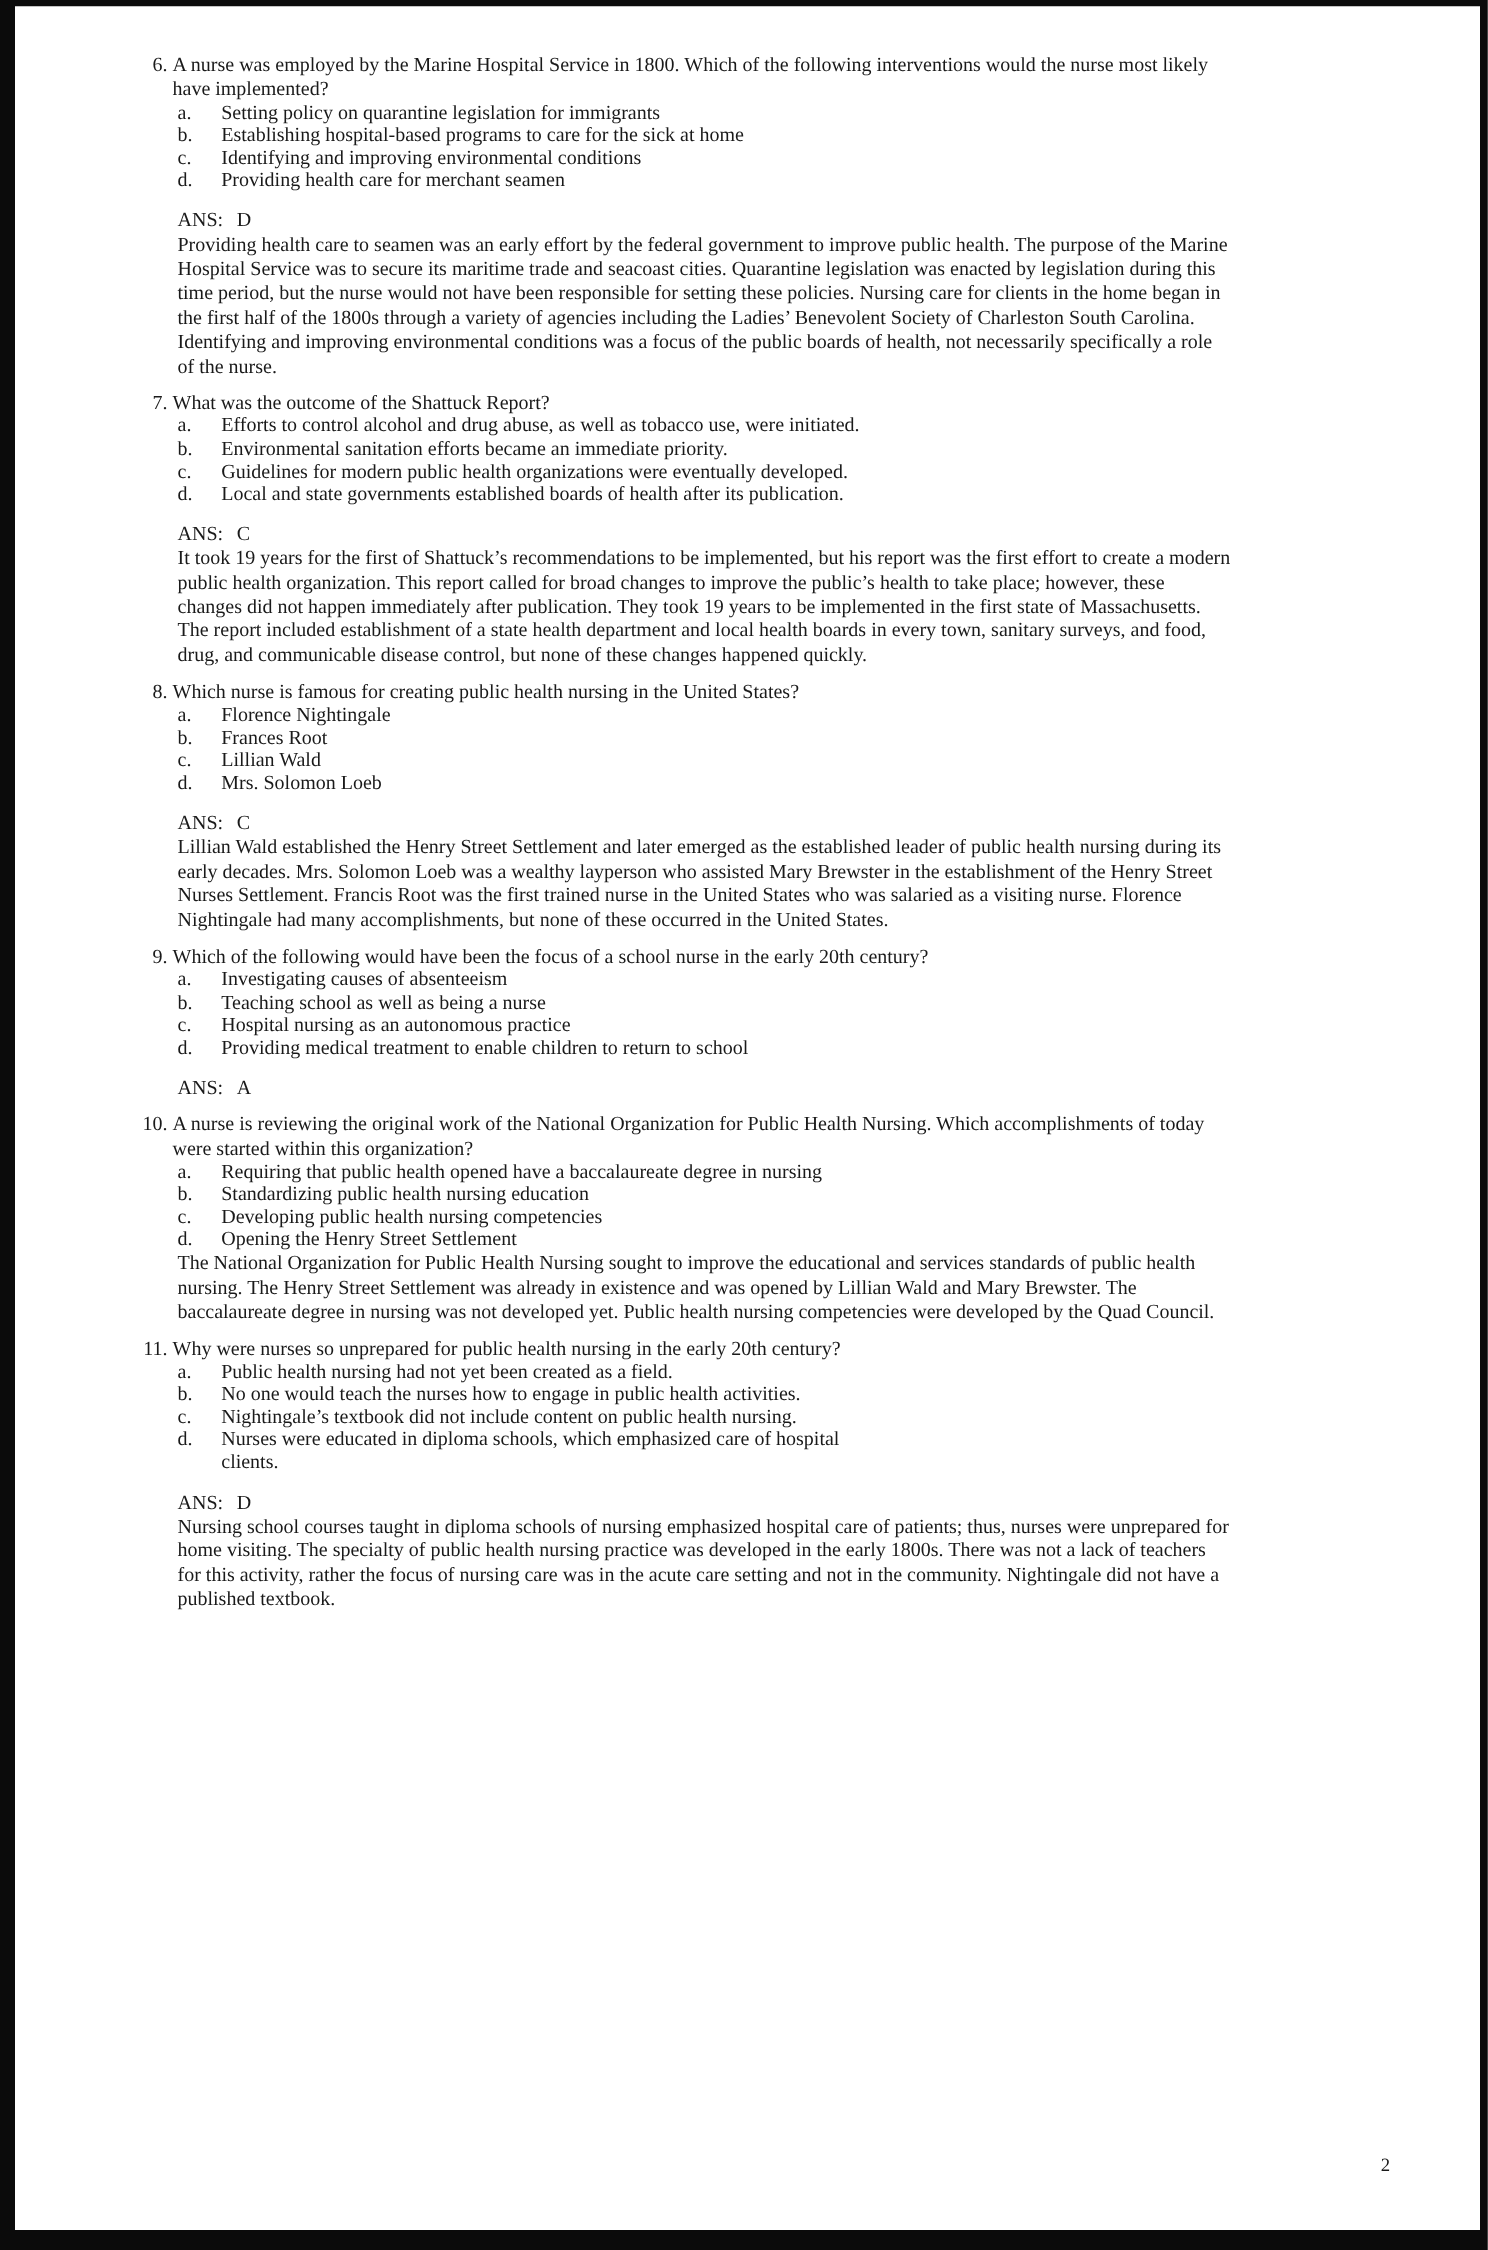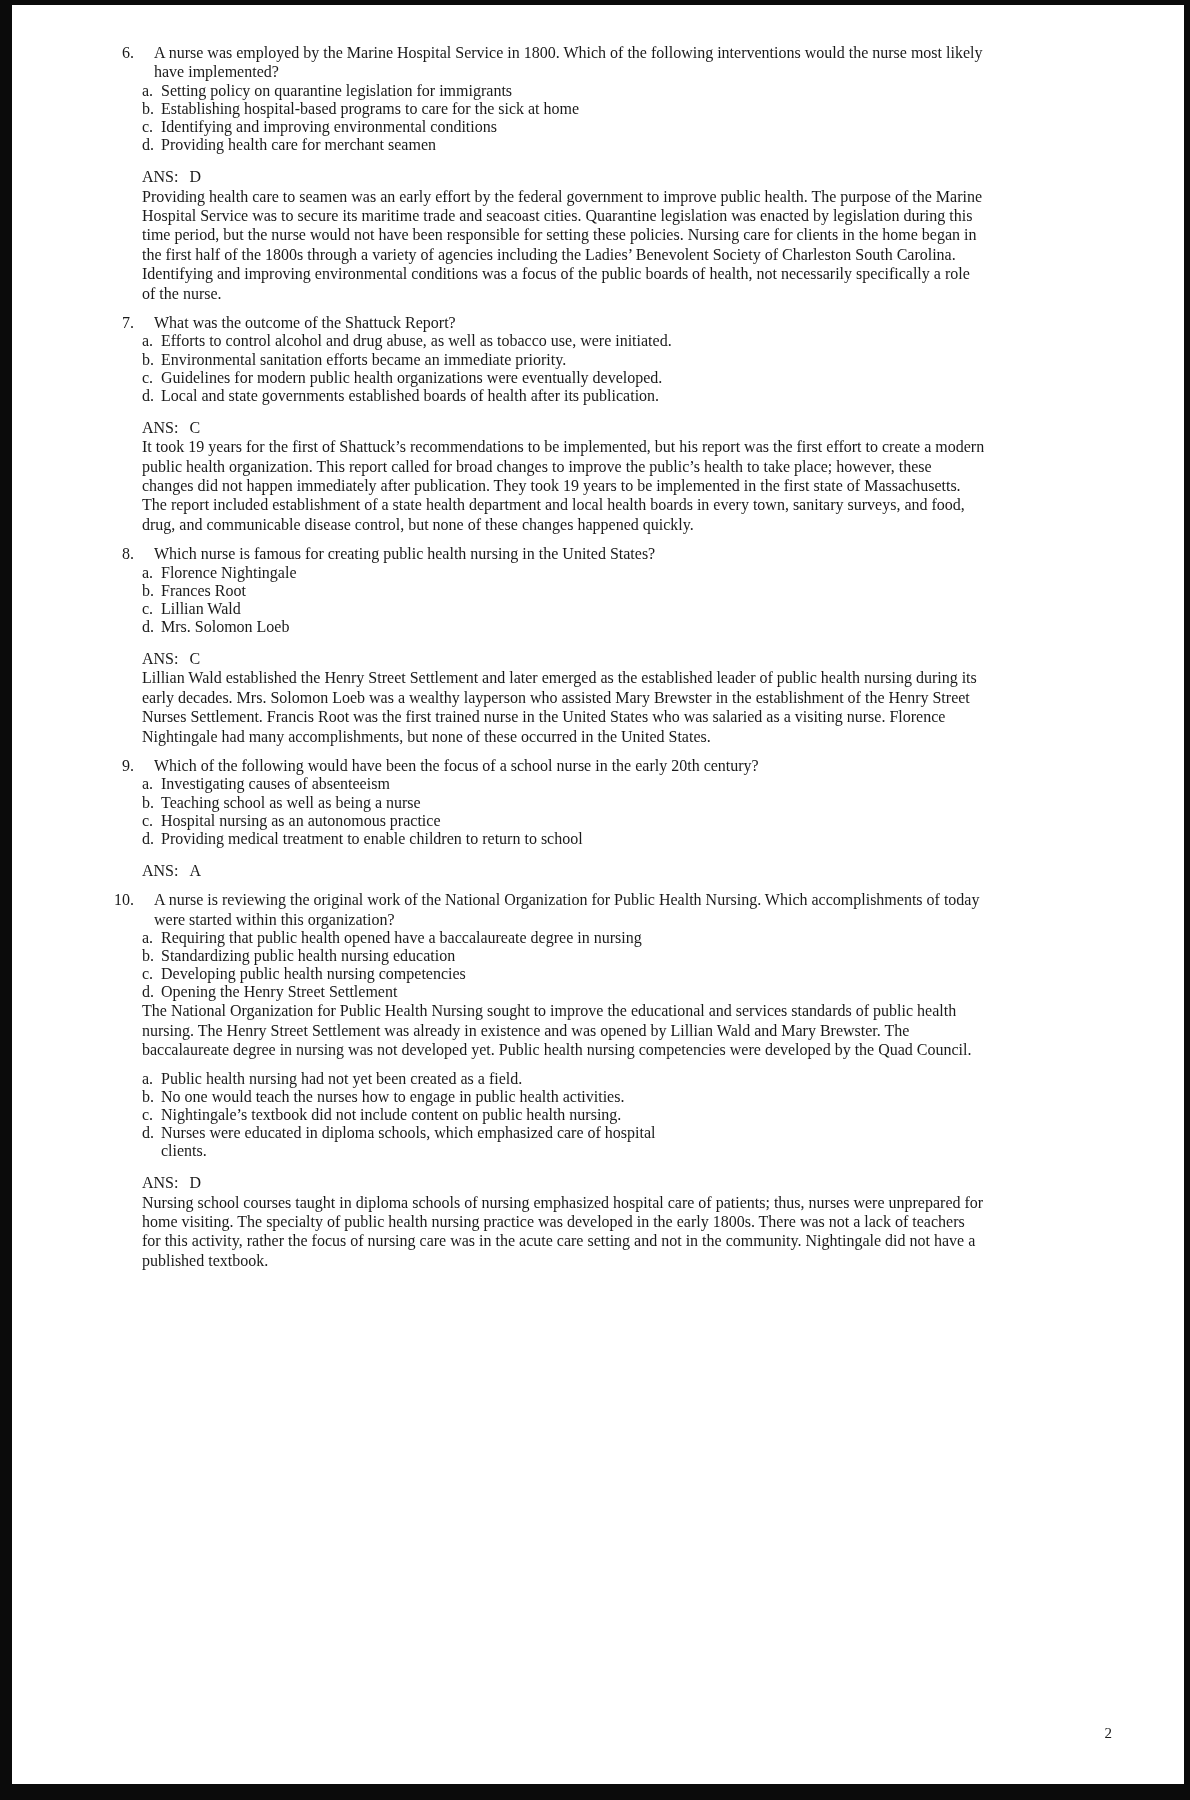--- a/index.html
+++ b/index.html
@@ -26,34 +26,34 @@
     line-height: 19.4px;
   }
   .question + .question { margin-top: 10px; }
   .q-head { display: flex; }
   .q-num {
     width: 26px;
     flex-shrink: 0;
     text-align: right;
   }
   .q-stem {
-    margin-left: 20px;
+    margin-left: 4px;
     white-space: pre-line;
   }
   .q-body { margin-left: 34px; }
   .opt {
     display: flex;
     line-height: 18.1px;
   }
   .opt-letter {
     width: 15px;
     flex-shrink: 0;
   }
   .opt-text {
-    margin-left: 4px;
+    margin-left: 20px;
     white-space: pre-line;
     font-family: Liberation Serif, serif;
   }
   .q-answer { margin-top: 13px; }
   .ans-letter { margin-left: 11px; }
   .q-rationale { white-space: pre-line; }
   .page-number {
     position: absolute;
     top: 1720px;
     right: 72px;
@@ -217,20 +217,24 @@
           <span class="opt-letter">d.</span>
           <div class="opt-text">Opening the Henry Street Settlement</div>
         </div>
         <div class="q-rationale">The National Organization for Public Health Nursing sought to improve the educational and services standards of public health
 nursing. The Henry Street Settlement was already in existence and was opened by Lillian Wald and Mary Brewster. The
 baccalaureate degree in nursing was not developed yet. Public health nursing competencies were developed by the Quad Council.</div>
       </div>
     </section>
 
     <section class="question">
+      <div class="q-head">
+        <span class="q-num">11.</span>
+        <div class="q-stem">Why were nurses so unprepared for public health nursing in the early 20th century?</div>
+      </div>
       <div class="q-body">
         <div class="opt">
           <span class="opt-letter">a.</span>
           <div class="opt-text">Public health nursing had not yet been created as a field.</div>
         </div>
         <div class="opt">
           <span class="opt-letter">b.</span>
           <div class="opt-text">No one would teach the nurses how to engage in public health activities.</div>
         </div>
         <div class="opt">

